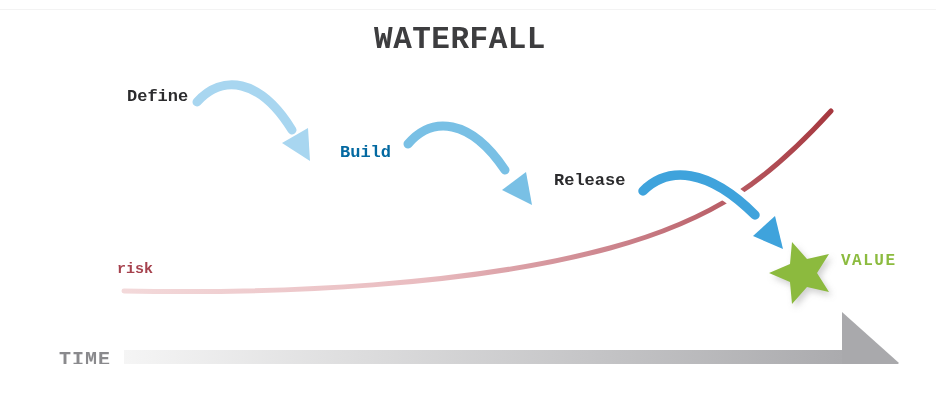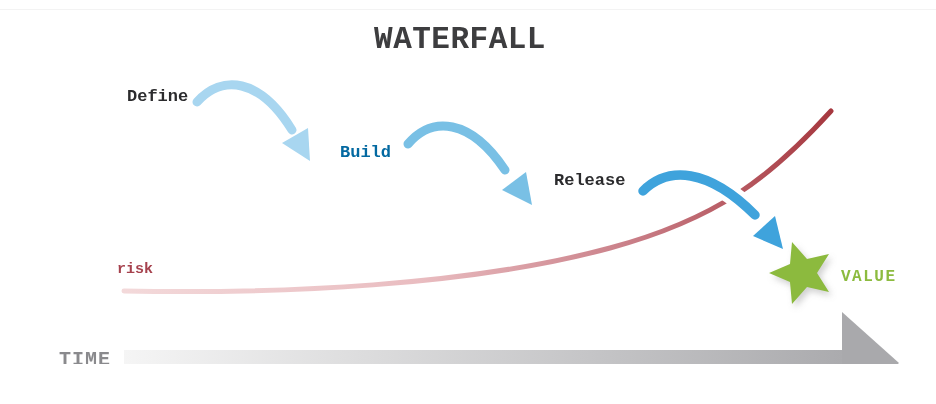--- a/index.html
+++ b/index.html
@@ -24,21 +24,21 @@
     position:absolute;
     font-weight:700;
     line-height:1;
     white-space:nowrap;
   }
   .stage{font-size:17px;color:#2b2b2d;}
   .define-label{left:127px;top:88px;}
   .build-label{left:340px;top:144px;}
   .release-label{left:554px;top:172px;}
   .risk-label{left:117px;top:262px;font-size:15px;color:#a6424e;}
-  .value-label{left:841px;top:269px;font-size:16px;letter-spacing:1.5px;color:#8cbb3f;}
+  .value-label{left:841px;top:253px;font-size:16px;letter-spacing:1.5px;color:#8cbb3f;}
   .time-label{left:59px;top:350px;font-size:20px;letter-spacing:1px;color:#8a8a8d;}
   svg.scene{position:absolute;left:0;top:0;}
   .star-shadow{filter:drop-shadow(3px 4px 3px rgba(70,70,70,0.25));}
 </style>
 </head>
 <body>
 
 <div class="canvas">
 
   <div class="top-line"></div>

